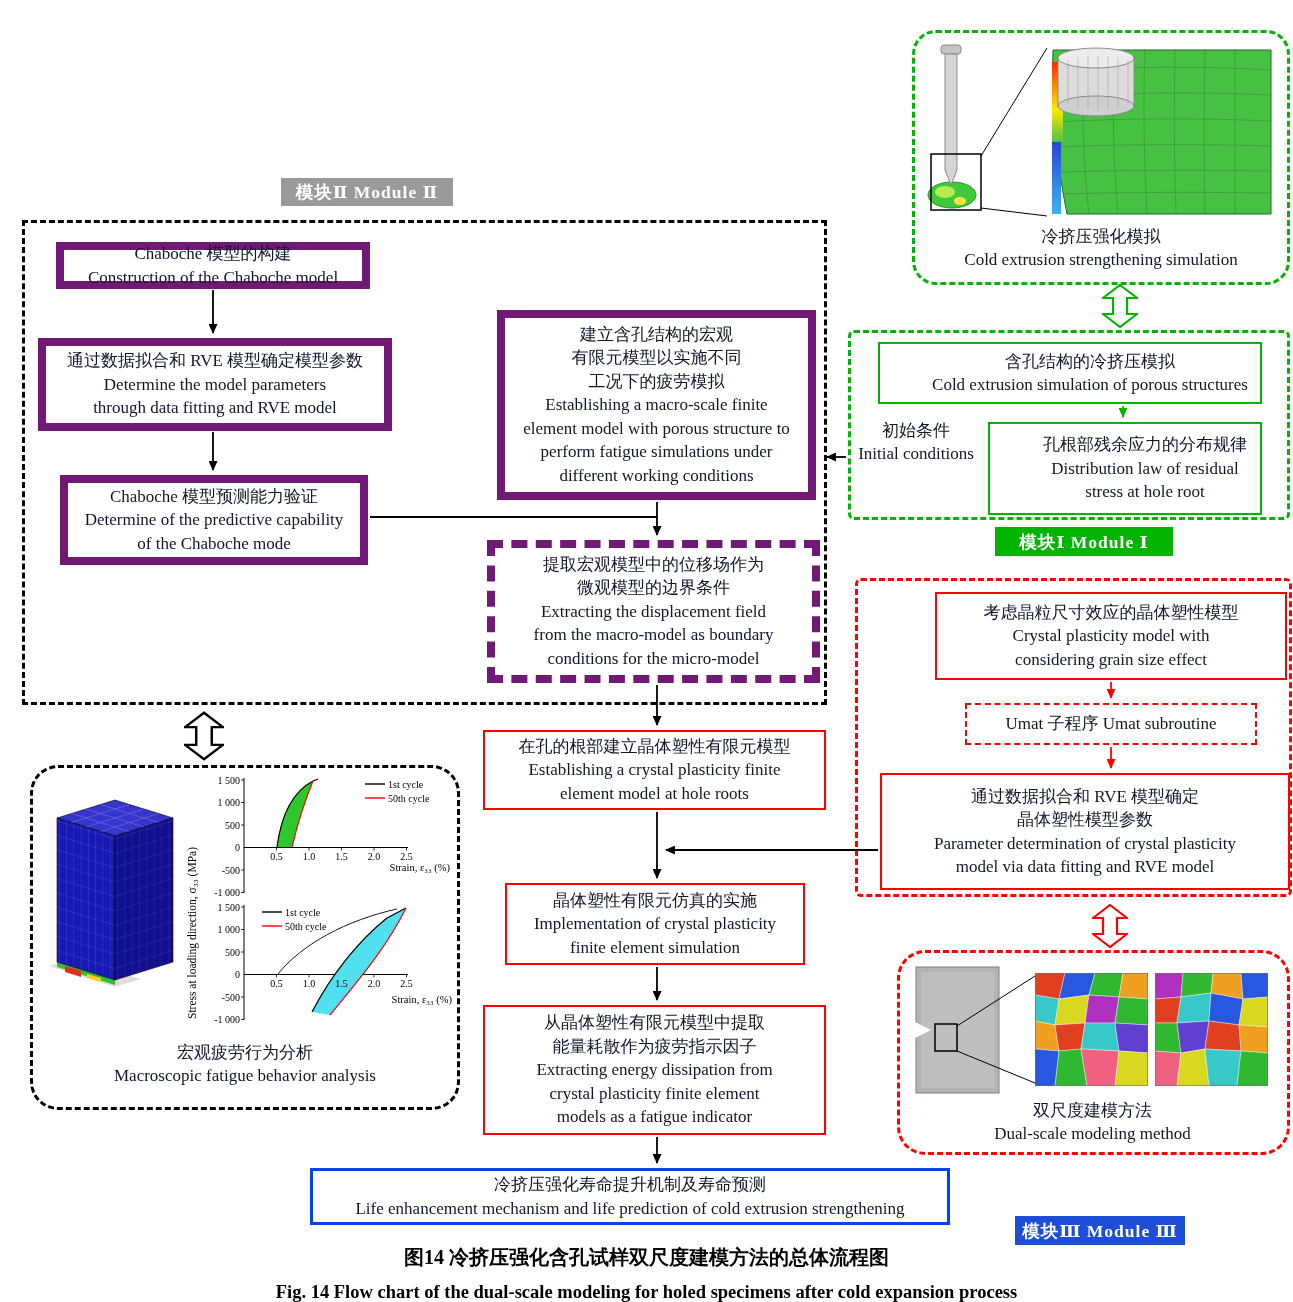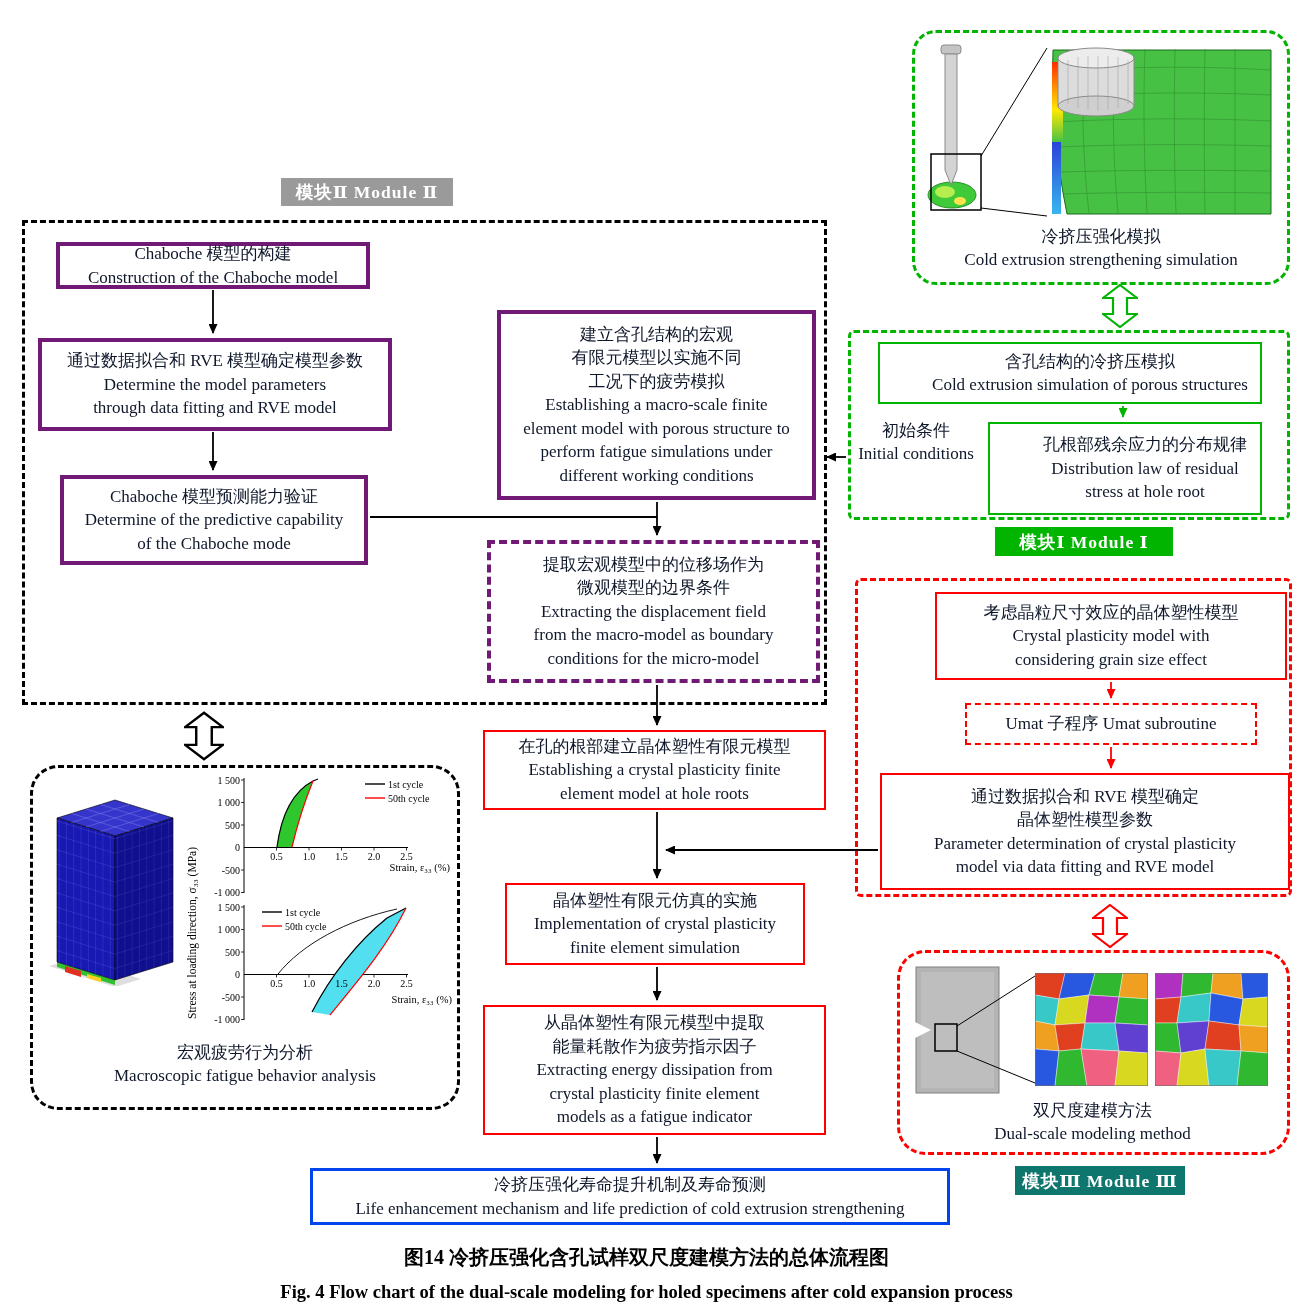--- a/index.html
+++ b/index.html
@@ -5,21 +5,21 @@
   * { margin:0; padding:0; box-sizing:border-box; }
   html,body { background:#fff; }
   body { font-family:"Liberation Serif","DejaVu Serif",serif; color:#000; }
   .page { position:relative; width:1293px; height:1302px; background:#fff; overflow:hidden;margin-top:20px; }
   .region { position:absolute; border:3px dashed #000; }
   .region.green { border-color:#00b400; }
   .region.red { border-color:#ff0000; }
   .r8 { border-radius:6px; }
   .r24 { border-radius:24px; }
   .r28 { border-radius:28px; }
-  .box { position:absolute; border:4px solid #701a75; background:#fff;
+  .box { position:absolute; border:8px solid #701a75; background:#fff;
          display:flex; align-items:center; justify-content:center; }
   .box.green { border-color:#00b400; border-width:2.5px;padding-left:40px; }
   .box.red { border-color:#ff0000; border-width:2.5px; }
   .box.blue { border-color:#0044ee; border-width:3px; }
   .box.dash { border-style:dashed; }
   .cap { position:absolute; display:flex; align-items:center; justify-content:center; }
   .t { white-space:pre-line; text-align:center; font-size:17px; line-height:1.38; color:#0f172a; }
   .badge { position:absolute; display:flex; align-items:center; justify-content:center;
            color:#fff; font-weight:bold; font-size:17.5px; letter-spacing:1px; }
   .figcap { position:absolute; left:0; width:1293px; text-align:center; font-weight:bold; }
@@ -38,21 +38,21 @@
   <div class="region red r8" style="left:855px;top:558px;width:437px;height:319px"></div>
   <div class="region red r28" style="left:897px;top:930px;width:393px;height:205px"></div>
   <div class="region r28" style="left:30px;top:745px;width:430px;height:345px"></div>
 
   <div class="badge" style="left:281px;top:158px;width:172px;height:28px;background:#9a9a9a">
       <span>模块Ⅱ Module Ⅱ</span>
     </div>
   <div class="badge" style="left:995px;top:507px;width:178px;height:29px;background:#00b400">
       <span>模块Ⅰ Module Ⅰ</span>
     </div>
-  <div class="badge" style="left:1015px;top:1146px;width:170px;height:29px;background:#0f766e">
+  <div class="badge" style="left:1015px;top:1196px;width:170px;height:29px;background:#1d4ed8">
       <span>模块Ⅲ Module Ⅲ</span>
     </div>
 
   <div class="box" style="left:56px;top:222px;width:314px;height:47px">
       <span class="t">Chaboche 模型的构建
 Construction of the Chaboche model</span>
     </div>
   <div class="box" style="left:38px;top:318px;width:354px;height:93px">
       <span class="t">通过数据拟合和 RVE 模型确定模型参数
 Determine the model parameters
@@ -367,15 +367,15 @@
       <path d="M1111 662 V678" marker-end="url(#ar)"></path>
       <path d="M1111 727 V748" marker-end="url(#ar)"></path>
     </g>
     <g stroke="#000" stroke-width="1">
       <path d="M957 1006 L1035 956"></path>
       <path d="M957 1031 L1035 1063"></path>
     </g>
   </svg>
 
   <div class="figcap" style="top:1224px;font-size:20px"><span>图14  冷挤压强化含孔试样双尺度建模方法的总体流程图</span></div>
-  <div class="figcap" style="top:1262px;font-size:18.5px"><span>Fig. 4  Flow chart of the dual-scale modeling for holed specimens after cold expansion process</span></div>
+  <div class="figcap" style="top:1262px;font-size:18.5px"><span>Fig. 14  Flow chart of the dual-scale modeling for holed specimens after cold expansion process</span></div>
 
 </div>
 
 </body></html>

